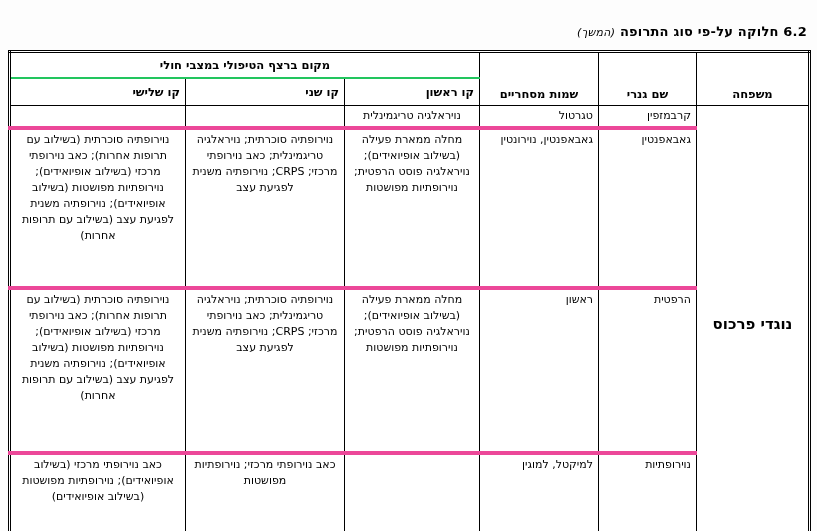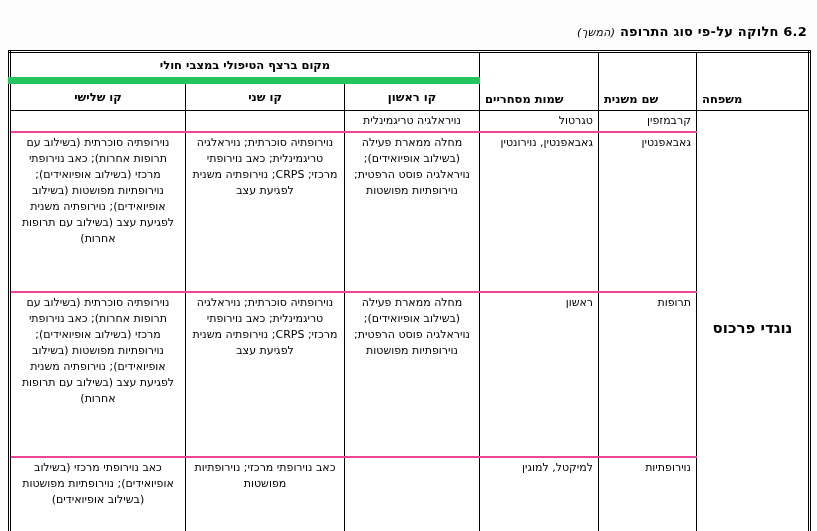--- a/index.html
+++ b/index.html
@@ -36,45 +36,46 @@
     font-size:11px;
     line-height:1.45;
     padding:2px 5px;
     overflow:hidden;
   }
   thead th{font-weight:bold;font-size:11.5px;}
   th.merged-top{
     text-align:center;
     height:20px;
     vertical-align:middle;
-    border-bottom:7px solid #22c55e;
+    border-bottom:2px solid #22c55e;
   }
   th.col-head{
     vertical-align:bottom;
-    text-align:left;
+    text-align:center;
     height:22px;
   }
   th.kav-head{
     vertical-align:middle;
+    text-align:right;
     height:22px;
   }
   tbody td{vertical-align:top;}
   td.family-cell{
     vertical-align:middle;
     text-align:center;
     font-weight:bold;
     font-size:15px;
   }
   td.name-cell{}
   td.kav-cell{text-align:center;}
   tr.r1{height:20px;}
   tr.r2{height:160px;}
   tr.r3{height:165px;}
   tr.r4{height:92px;}
-  tbody tr td{border-bottom:2px solid #ec4899;margin-top:24px;}
+  tbody tr td{border-bottom:4px solid #ec4899;margin-top:24px;}
 </style>
 </head>
 <body>
 
 <div class="page">
 
   <div class="doc-title">
     <span>6.2</span>
     <span>חלוקה על-פי סוג התרופה</span>
     <span class="cont">(המשך)</span>
@@ -85,21 +86,21 @@
       <col class="c-family">
         <col class="c-generic">
         <col class="c-brands">
       <col class="c-line1">
         <col class="c-line2">
         <col class="c-line3">
     </colgroup>
     <thead>
       <tr>
         <th class="col-head" rowspan="2">משפחה</th>
-        <th class="col-head" rowspan="2">שם משנית</th>
+        <th class="col-head" rowspan="2">שם גנרי</th>
         <th class="col-head" rowspan="2">שמות מסחריים</th>
         <th class="merged-top" colspan="3">מקום ברצף הטיפולי במצבי חולי</th>
       </tr>
       <tr>
         <th class="kav-head">קו ראשון</th>
         <th class="kav-head">קו שני</th>
         <th class="kav-head">קו שלישי</th>
       </tr>
     </thead>
     <tbody>
@@ -112,21 +113,21 @@
         <td class="kav-cell"></td>
       </tr>
       <tr class="r2">
         <td class="name-cell">גאבאפנטין</td>
         <td class="name-cell">גאבאפנטין, נוירונטין</td>
         <td class="kav-cell">מחלה ממארת פעילה (בשילוב אופיואידים); נויראלגיה פוסט הרפטית; נוירופתיות מפושטות</td>
         <td class="kav-cell">נוירופתיה סוכרתית; נויראלגיה טריגמינלית; כאב נוירופתי מרכזי; CRPS; נוירופתיה משנית לפגיעת עצב</td>
         <td class="kav-cell">נוירופתיה סוכרתית (בשילוב עם תרופות אחרות); כאב נוירופתי מרכזי (בשילוב אופיואידים); נוירופתיות מפושטות (בשילוב אופיואידים); נוירופתיה משנית לפגיעת עצב (בשילוב עם תרופות אחרות)</td>
       </tr>
       <tr class="r3">
-        <td class="name-cell">תרופות</td>
+        <td class="name-cell">הרפטית</td>
         <td class="name-cell">ראשון</td>
         <td class="kav-cell">מחלה ממארת פעילה (בשילוב אופיואידים); נויראלגיה פוסט הרפטית; נוירופתיות מפושטות</td>
         <td class="kav-cell">נוירופתיה סוכרתית; נויראלגיה טריגמינלית; כאב נוירופתי מרכזי; CRPS; נוירופתיה משנית לפגיעת עצב</td>
         <td class="kav-cell">נוירופתיה סוכרתית (בשילוב עם תרופות אחרות); כאב נוירופתי מרכזי (בשילוב אופיואידים); נוירופתיות מפושטות (בשילוב אופיואידים); נוירופתיה משנית לפגיעת עצב (בשילוב עם תרופות אחרות)</td>
       </tr>
       <tr class="r4">
         <td class="name-cell">נוירופתיות</td>
         <td class="name-cell">למיקטל, למוגין</td>
         <td class="kav-cell"></td>
         <td class="kav-cell">כאב נוירופתי מרכזי; נוירופתיות מפושטות</td>

